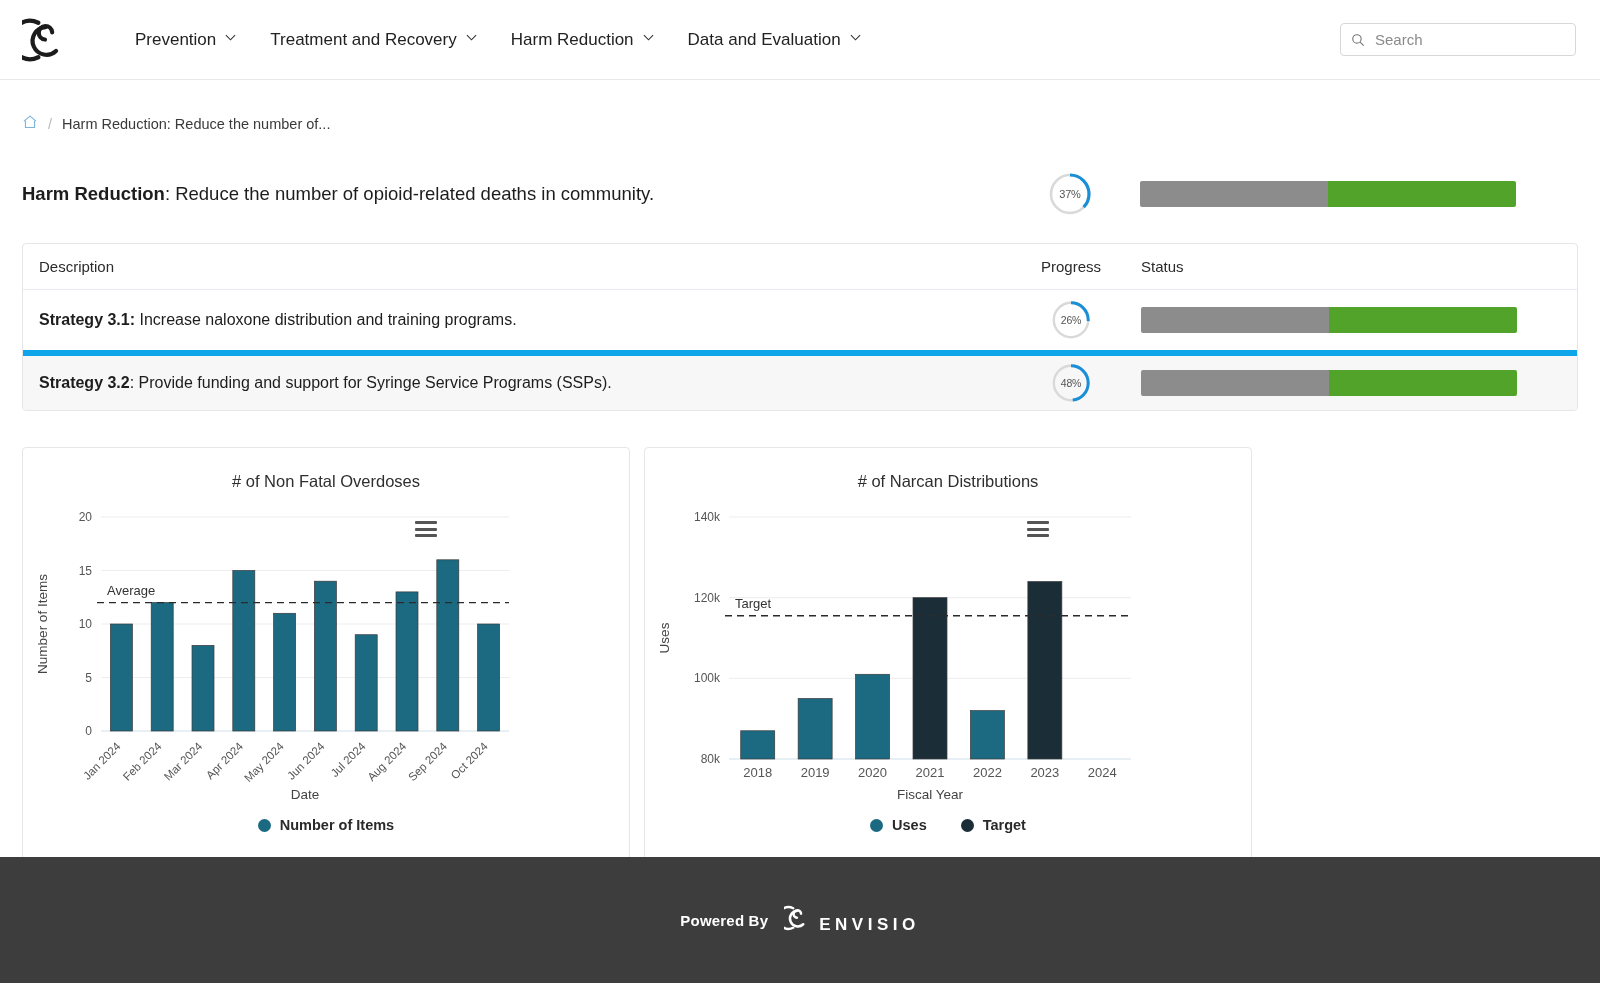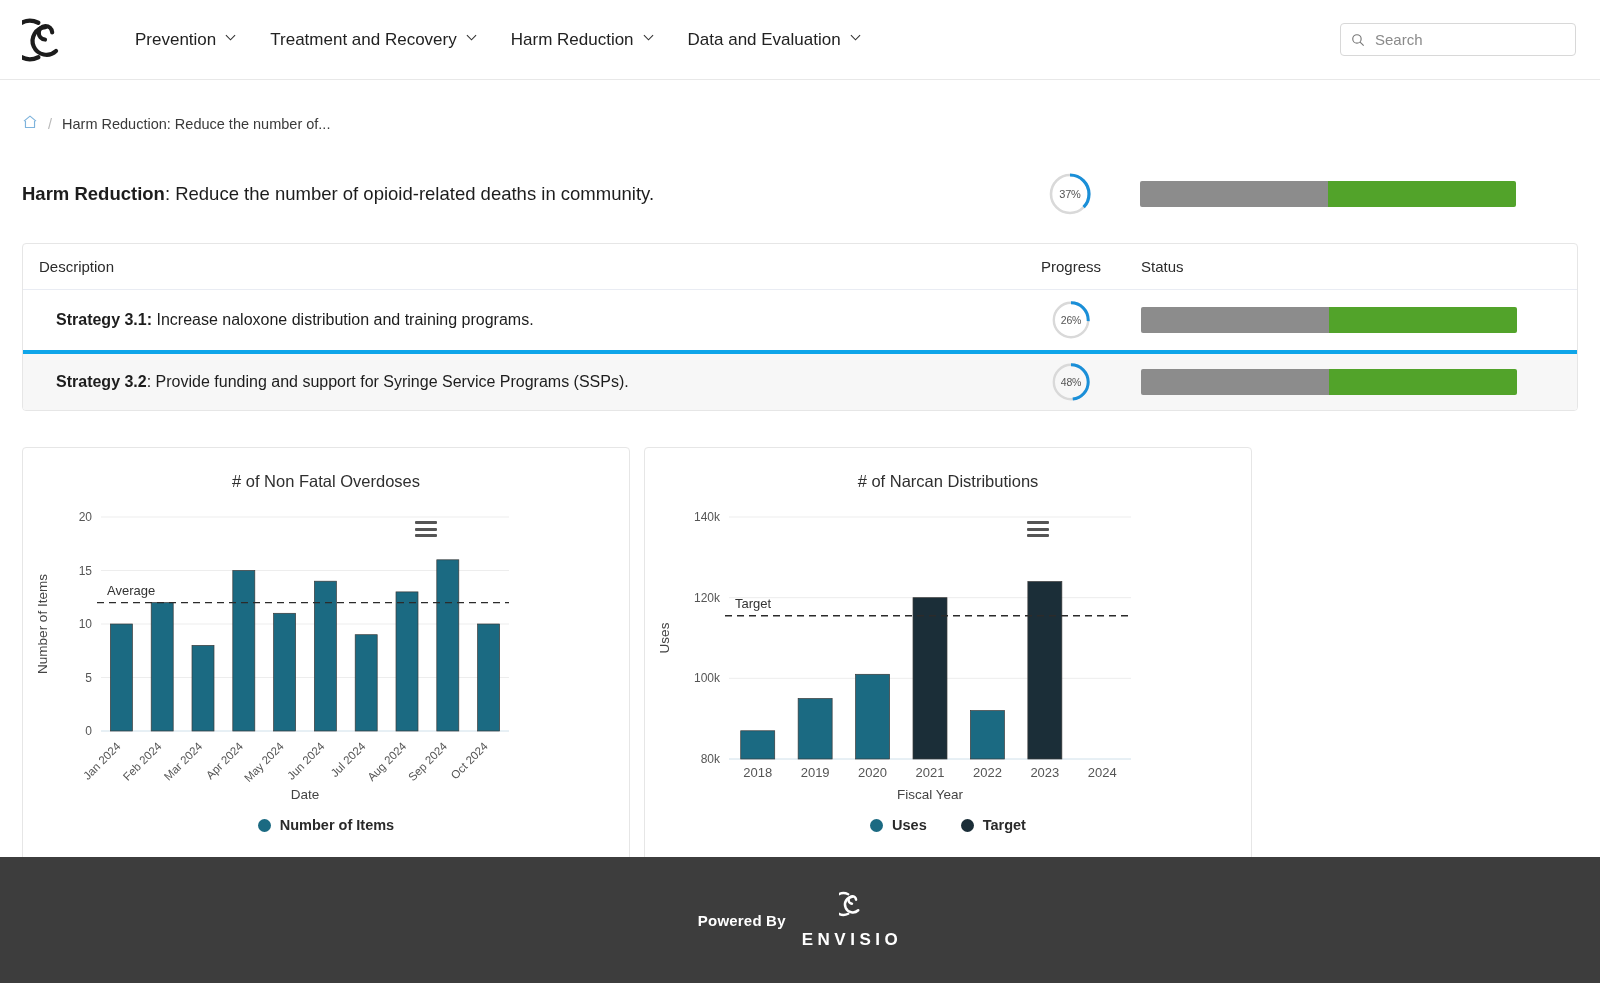--- a/index.html
+++ b/index.html
@@ -85,23 +85,23 @@
   .t-head{
     display:flex; align-items:center; height:46px;
     border-bottom:1px solid #e9ecf3; padding:0 16px;
     font-size:15px; color:#2b2b2b;
   }
   .t-row{
     display:flex; align-items:center; height:60px; padding:0 16px;
     font-size:16px; color:#1d1d1d;
   }
   .t-row.alt{ background:#f7f7f7; }
-  .t-row.sep{ border-top:4px solid #0ea5e9;justify-content:center; }
+  .t-row.sep{ border-top:6px solid #0ea5e9;justify-content:center; }
   .c-desc{ flex:0 0 962px; }
-  .c-desc b{ font-weight:bold;margin-left:17px; }
+  .c-desc b{ font-weight:bold; }
   .c-prog{ flex:0 0 140px; display:flex; justify-content:center; align-items:center; }
   .c-stat{ flex:1 1 auto; display:flex; align-items:center; }
 
   
   .charts{
     display:flex; gap:14px; margin:36px 22px 0 22px;
   }
   .card{
     border:1px solid #e6e6e6; border-radius:4px; background:#fff;
     width:608px; height:424px; position:relative;
@@ -124,21 +124,21 @@
   .legend .li{ display:flex; align-items:center; gap:9px; cursor:pointer;}
   .legend .dot{ width:13px; height:13px; border-radius:50%; }
 
   
   .footer{
     position:absolute; left:0; bottom:16px; width:1600px; height:126px;
     background:#3d3d3d; display:flex; align-items:center; justify-content:center;
   }
   .footer-inner{ display:flex; align-items:center; gap:16px; color:#fff; }
   .footer-txt{ font-size:15px; font-weight:bold; letter-spacing:0.2px;}
-  .envisio{ display:flex; align-items:center; gap:9px;flex-direction:column;}
+  .envisio{ display:flex; align-items:flex-end; gap:9px;}
   .envisio-word{ font-size:17px; font-weight:bold; letter-spacing:4.5px; }
 </style>
 </head>
 <body>
 
 <div class="topbar">
   <div class="logo">
     <svg width="46" height="46" viewBox="0 0 48 48">
       <path d="M17 6 A20 20 0 1 0 17 42" fill="none" stroke="#1c1c1c" stroke-width="4.4" stroke-linecap="round"></path>
       <path d="M24.5 10.5 A14.5 14.5 0 1 0 35.5 35.5" fill="none" stroke="#1c1c1c" stroke-width="4.4" stroke-linecap="round"></path>

